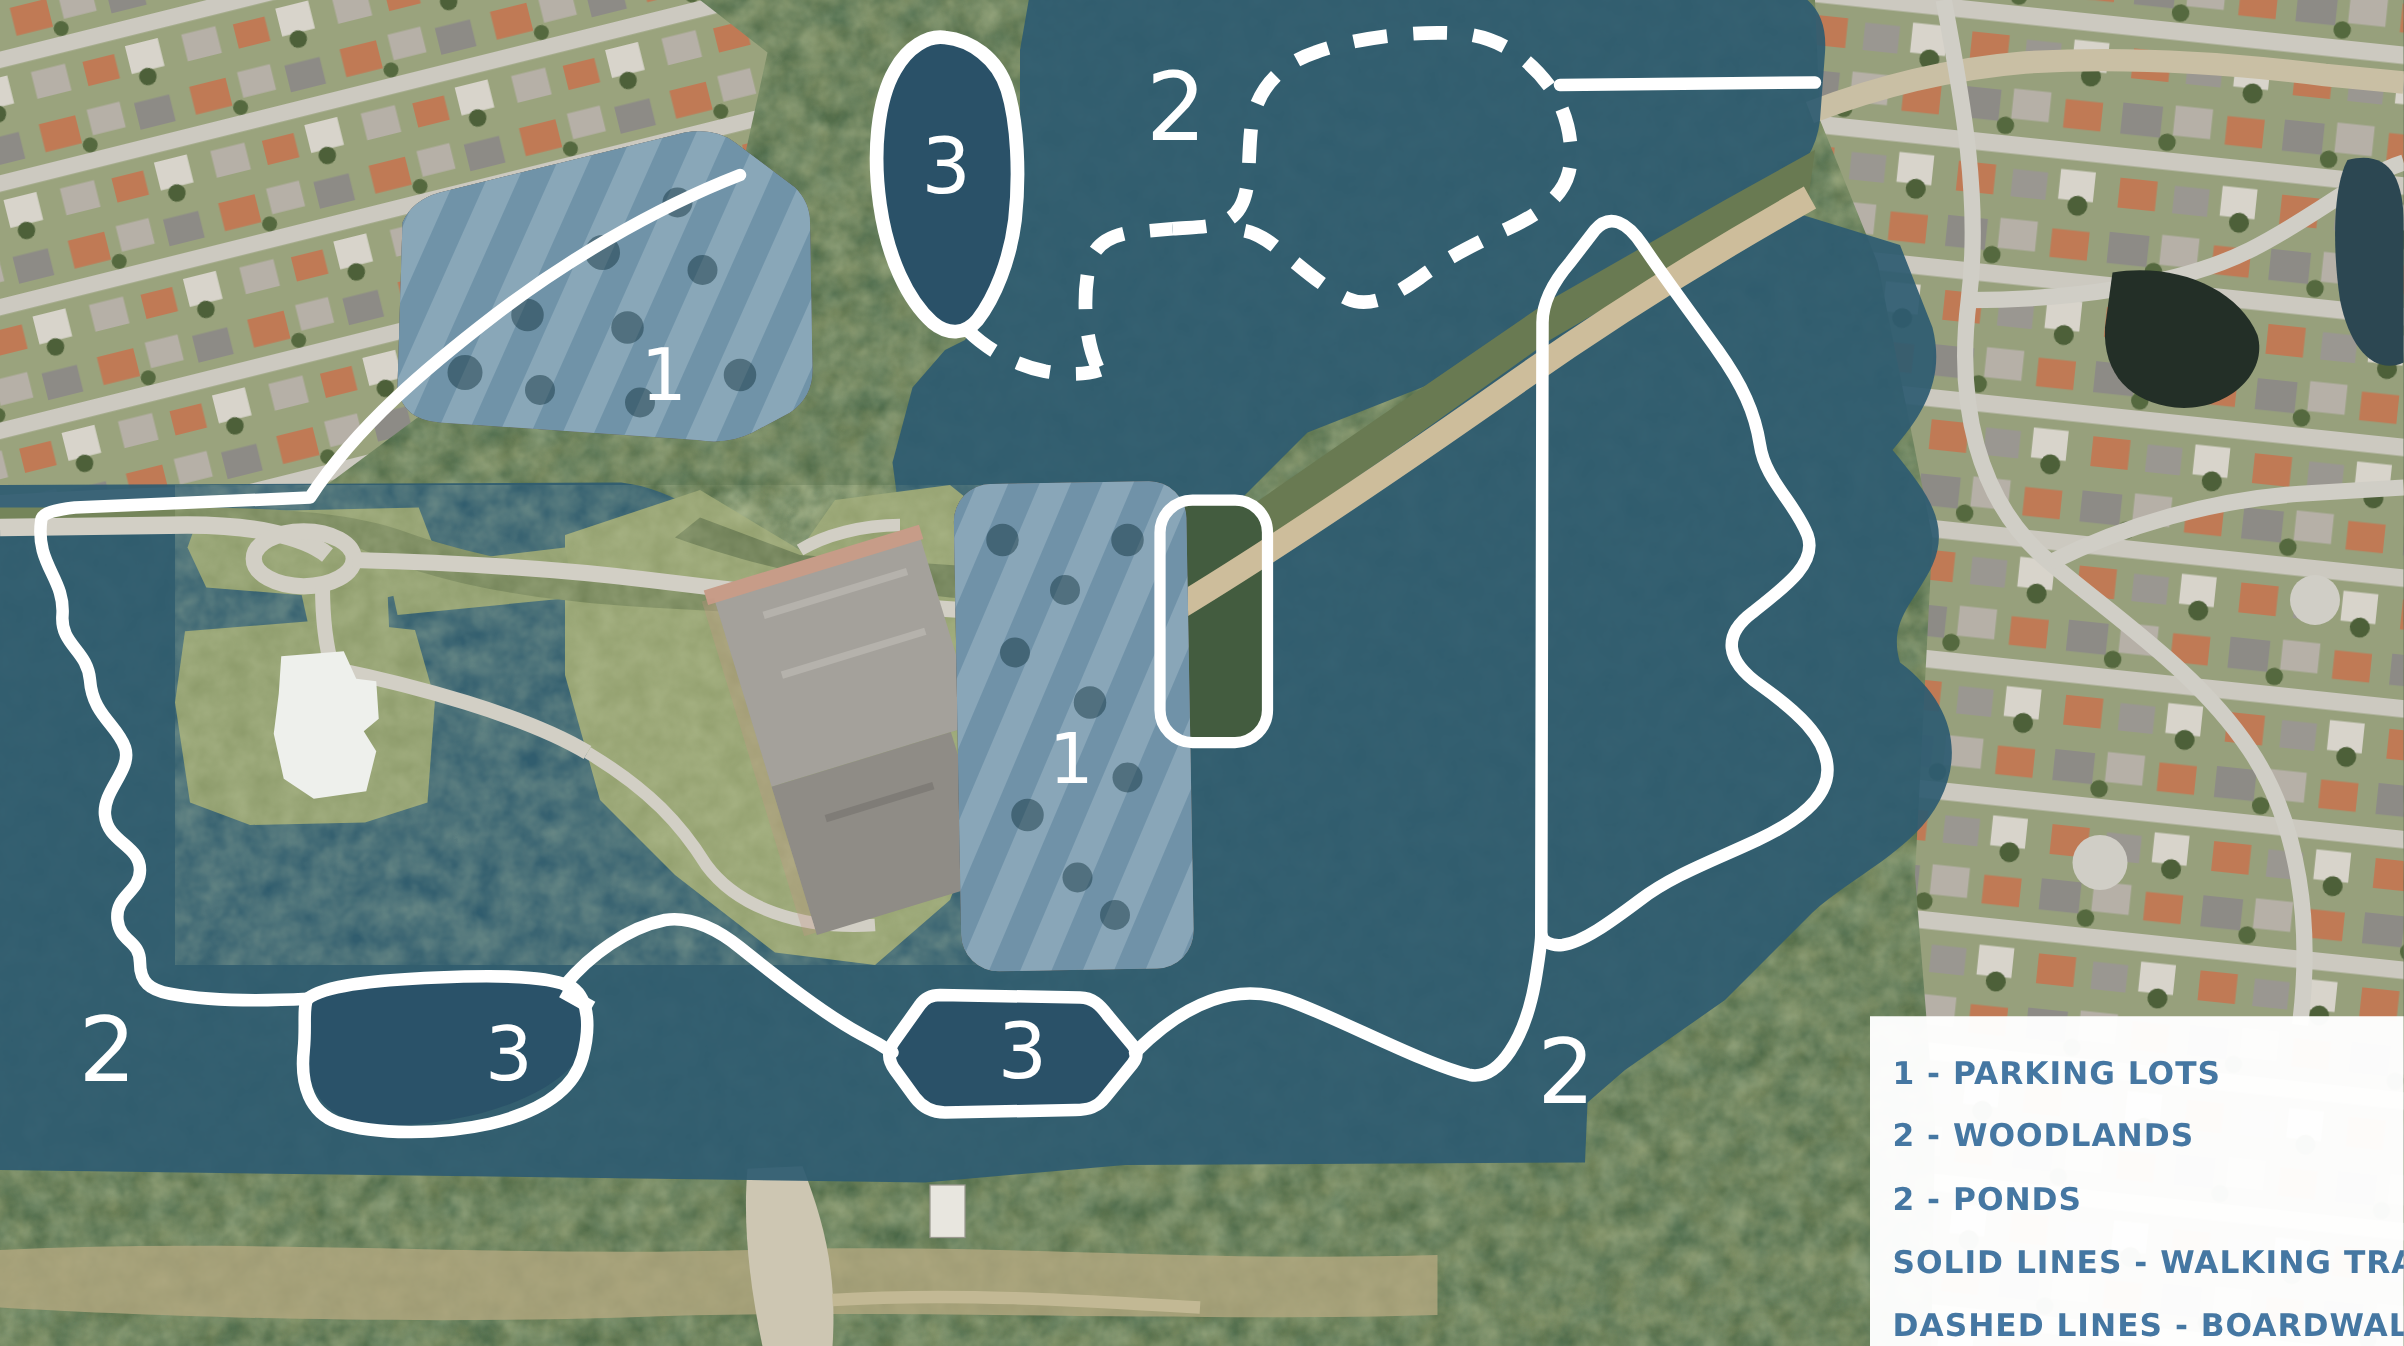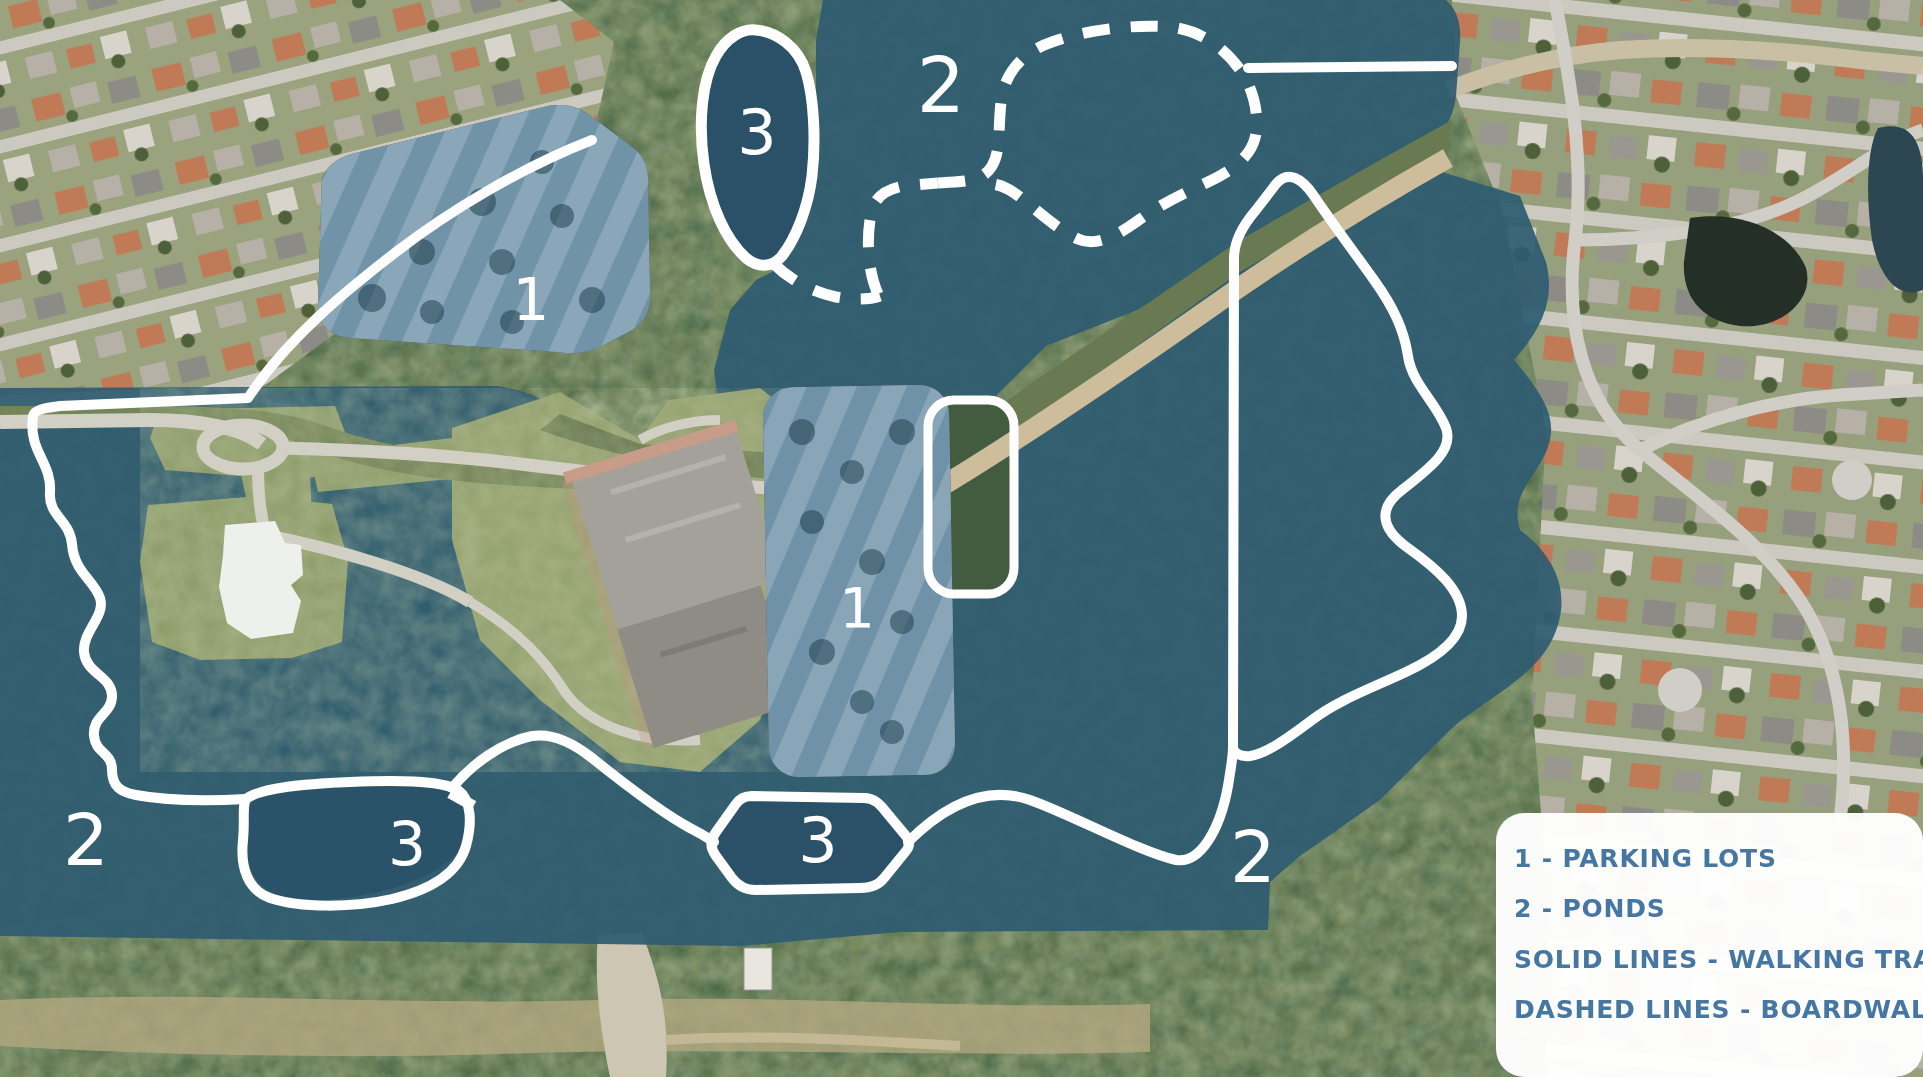--- a/index.html
+++ b/index.html
@@ -3,21 +3,21 @@
 <meta charset="utf-8">
 <style>
   html,body{margin:0;padding:0;background:#222;}
   .stage{position:relative;width:1923px;height:1077px;overflow:hidden;
          font-family:"DejaVu Sans","Liberation Sans",sans-serif;}
   .stage svg{position:absolute;inset:0;display:block;}
   .map-label{position:absolute;transform:translate(-50%,-50%);color:#ffffff;
              font-weight:500;line-height:1;user-select:none;}
   .legend{position:absolute;left:1496px;top:813px;width:427px;height:264px;
           background:rgba(255,255,255,0.97);box-sizing:border-box;
-          padding:20px 10px 0 18px;border-radius:28px;}
+          padding:20px 10px 0 18px;}
   .legend-row{height:50.5px;display:flex;align-items:center;}
   .legend-row span{color:#4577a2;font-size:25px;font-weight:700;
                    letter-spacing:0.8px;white-space:nowrap;}
 </style>
 </head>
 <body>
 
 <div class="stage">
 <svg viewBox="0 0 1923 1077" width="1923" height="1077">
   <defs>
@@ -218,20 +218,23 @@
 <span class="map-label" style="left:86px;top:840px;font-size:72px;">2</span>
 <span class="map-label" style="left:407px;top:844px;font-size:60px;">3</span>
 <span class="map-label" style="left:818px;top:841px;font-size:62px;">3</span>
 <span class="map-label" style="left:1253px;top:857px;font-size:72px;">2</span>
 
 <div class="legend">
   <div class="legend-row">
         <span>1 - PARKING LOTS</span>
       </div>
   <div class="legend-row">
+        <span>2 - WOODLANDS</span>
+      </div>
+  <div class="legend-row">
         <span>2 - PONDS</span>
       </div>
   <div class="legend-row">
         <span>SOLID LINES - WALKING TRAIL</span>
       </div>
   <div class="legend-row">
         <span>DASHED LINES - BOARDWALK</span>
       </div>
 </div>
 </div>

